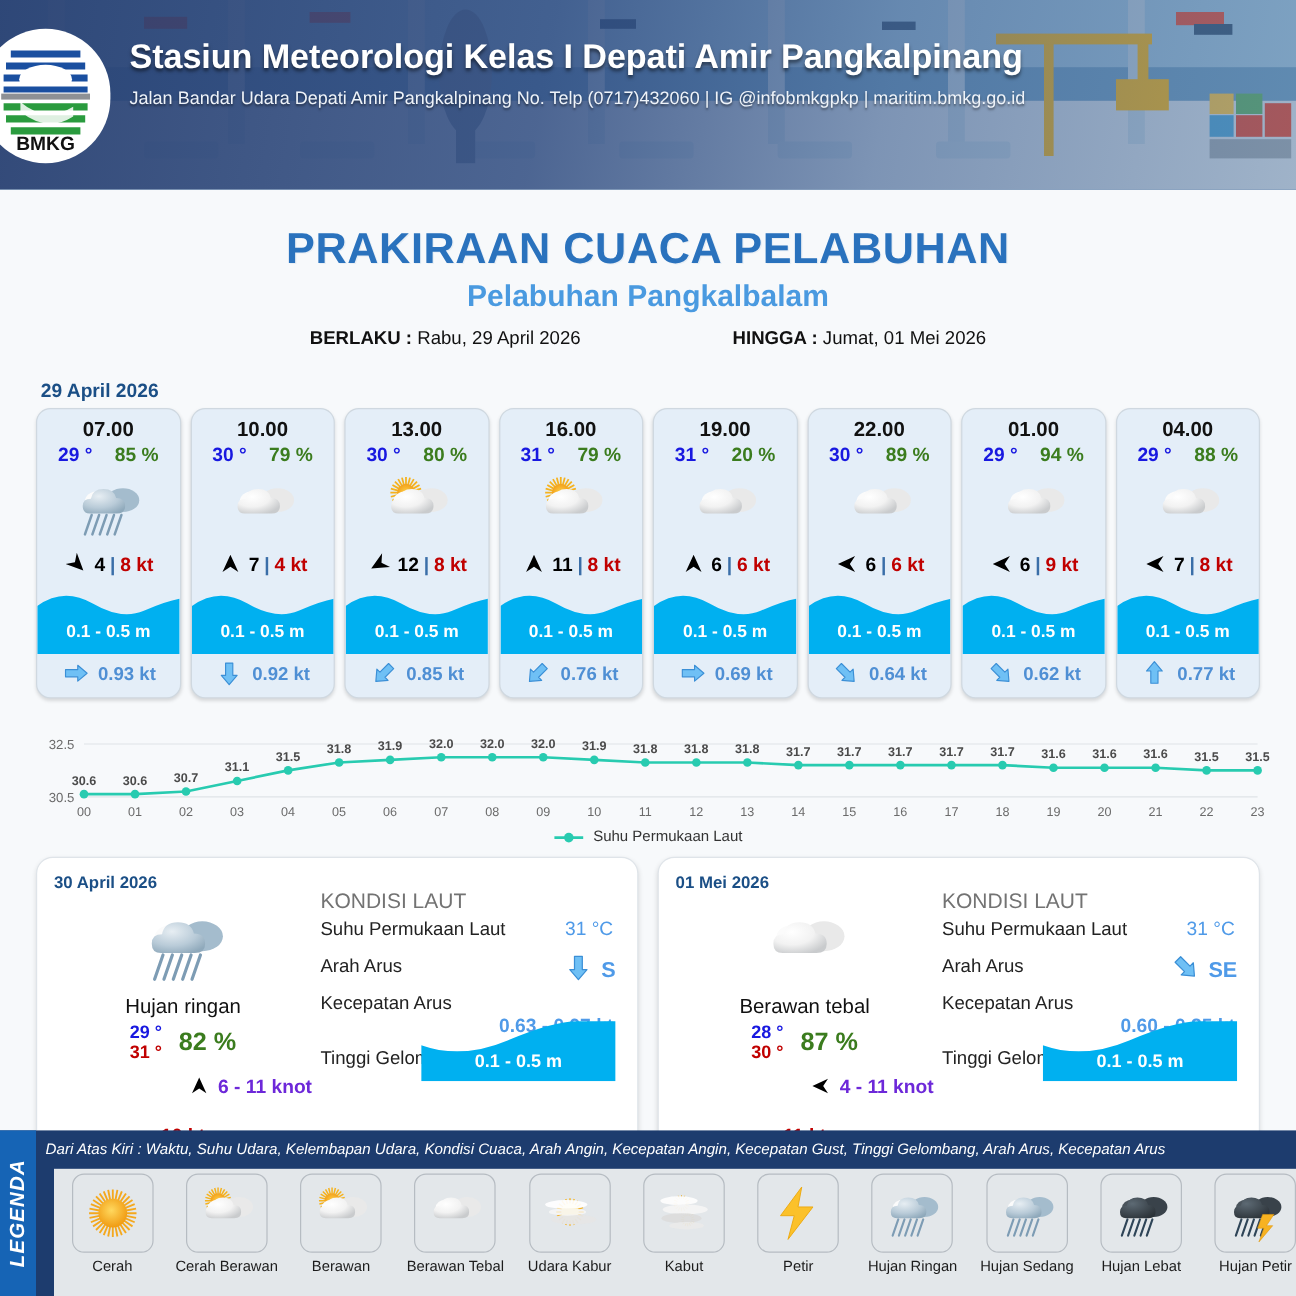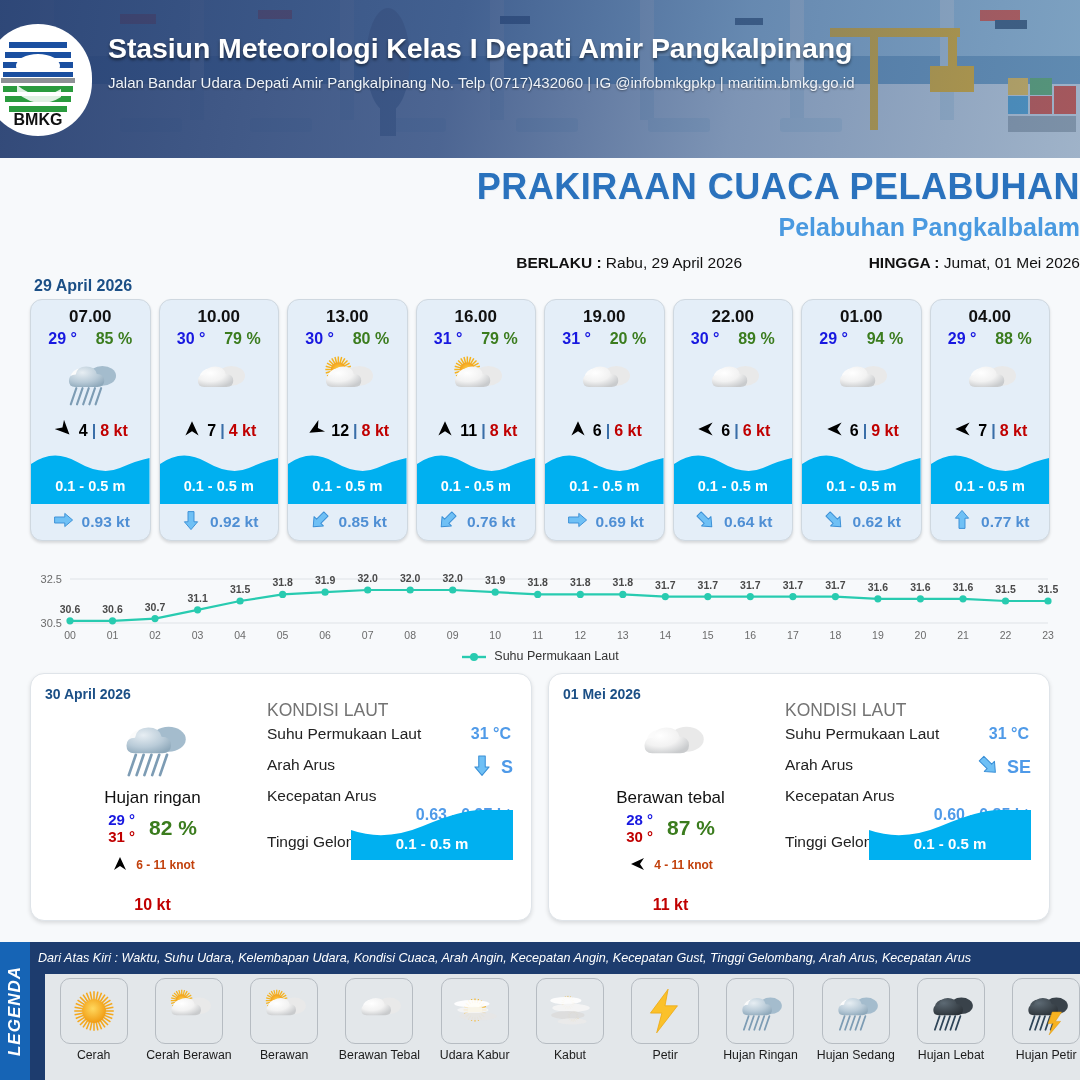--- a/index.html
+++ b/index.html
@@ -36,34 +36,34 @@
   .hdr-line2 {
     color: #fff; font-size: 28.5px; font-weight: bold; margin-top: 4px;
     letter-spacing: -.1px; text-shadow: 0 2px 3px rgba(0,0,0,.5);
   }
   .hdr-line3 {
     color: #eef3f9; font-size: 15px; margin-top: 9px;
     text-shadow: 0 1px 2px rgba(0,0,0,.5);
   }
 
   
-  .titles { text-align: right; margin-top: 8px; }
+  .titles { text-align: center; margin-top: 28px; }
   .t-main {
     font-size: 36px; font-weight: bold; color: #2a72bd;
     letter-spacing: .5px; text-shadow: 1px 1px 0 #e8eef4;
     font-stretch: condensed;
   }
   .t-sub { font-size: 25px; font-weight: bold; color: #4a9ae0; margin-top: 5px; }
   .t-valid { margin-top: 12px; font-size: 15.5px; color: #111; }
   .t-valid .lbl { font-weight: bold; }
   .t-valid .gapL { display: inline-block; width: 118px; }
 
   
   .date-label {
-    margin: 5px 0 4px 34px;
+    margin: 26px 0 4px 34px;
     font-size: 16px; font-weight: bold; color: #1b4f86;
   }
 
   
   .cards { display: flex; gap: 8px; padding: 0 30px; }
   .card {
     width: 128px; background: #e4eef8;
     border: 1px solid #cfd8e0; border-radius: 12px;
     box-shadow: 0 2px 3px rgba(0,0,0,.13);
     overflow: hidden; position: relative;
@@ -110,32 +110,32 @@
   }
   .p-date { font-size: 14px; font-weight: bold; color: #1b4f86; }
   .p-left { position: absolute; left: 14px; top: 34px; width: 215px; text-align: center; }
   .p-ico { height: 78px; display: flex; align-items: center; justify-content: center; }
   .p-cond { font-size: 17px; color: #111; margin-top: 2px; }
   .p-temps { display: flex; align-items: center; justify-content: center; gap: 14px; margin-top: 3px; }
   .p-tcol { text-align: left; line-height: 1.15; }
   .p-tmin { font-size: 15px; font-weight: bold; color: #1818e0; }
   .p-tmax { font-size: 15px; font-weight: bold; color: #c00000; }
   .p-hum { font-size: 21px; font-weight: bold; color: #3b7c1e; }
-  .p-wind { margin-top: 8px; font-size: 12px; font-weight: bold; color: #c2410c;
-            display: flex; align-items: center; justify-content: center; gap: 6px; }
+  .p-wind { margin-top: 8px; font-size: 16px; font-weight: bold; color: #6d28d9;
+            display: flex; align-items: center; justify-content: flex-end; gap: 6px; }
   .p-gust { font-size: 16px; font-weight: bold; color: #c00000; margin-top: 19px; }
 
   .p-right { position: absolute; left: 236px; top: 26px; right: 14px; }
   .p-sea-title { font-size: 17.5px; font-weight: normal; color: #737373; }
   .p-rows { margin-top: 4px; }
   .p-row { position: relative; min-height: 31px; }
   .p-rlabel { font-size: 15.5px; color: #222; }
   .p-rval {
     position: absolute; right: 6px; top: 0;
-    font-size: 16px; font-weight: bold; color: #4f9ae8;
+    font-size: 16px; font-weight: normal; color: #4f9ae8;
   }
   .p-rval2 { text-align: right; font-size: 16px; font-weight: bold; color: #4f9ae8; margin: 1px 6px 0 0; }
   .p-cur-dir { position: absolute; right: 4px; top: -4px; display: flex; align-items: center; gap: 6px; }
   .p-cur-dir .dtxt { font-size: 18px; font-weight: bold; color: #4f9ae8; }
   .p-wavebox { position: absolute; right: 4px; bottom: 4px; width: 162px; height: 52px; }
   .p-wavebox svg { position: absolute; inset: 0; width: 100%; height: 100%; }
   .p-wavebox .wtxt {
     position: absolute; left: 0; right: 0; bottom: 8px; text-align: center;
     color: #fff; font-size: 15px; font-weight: bold;
   }

